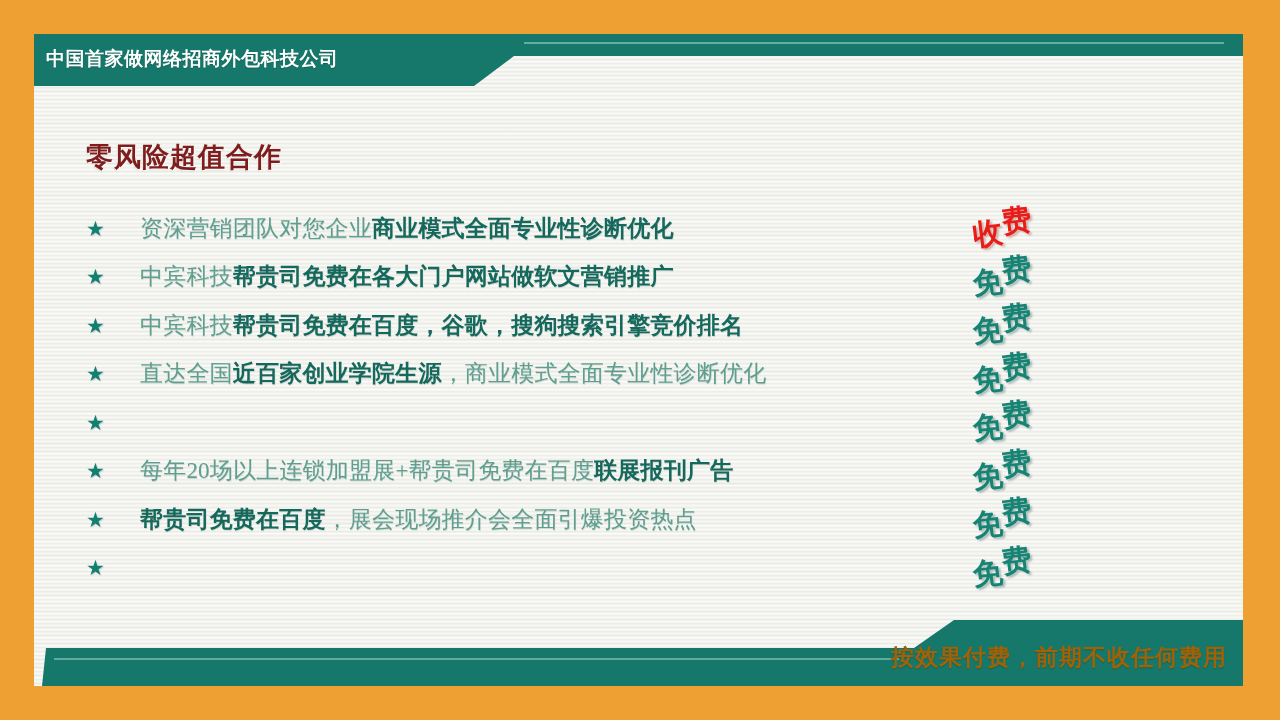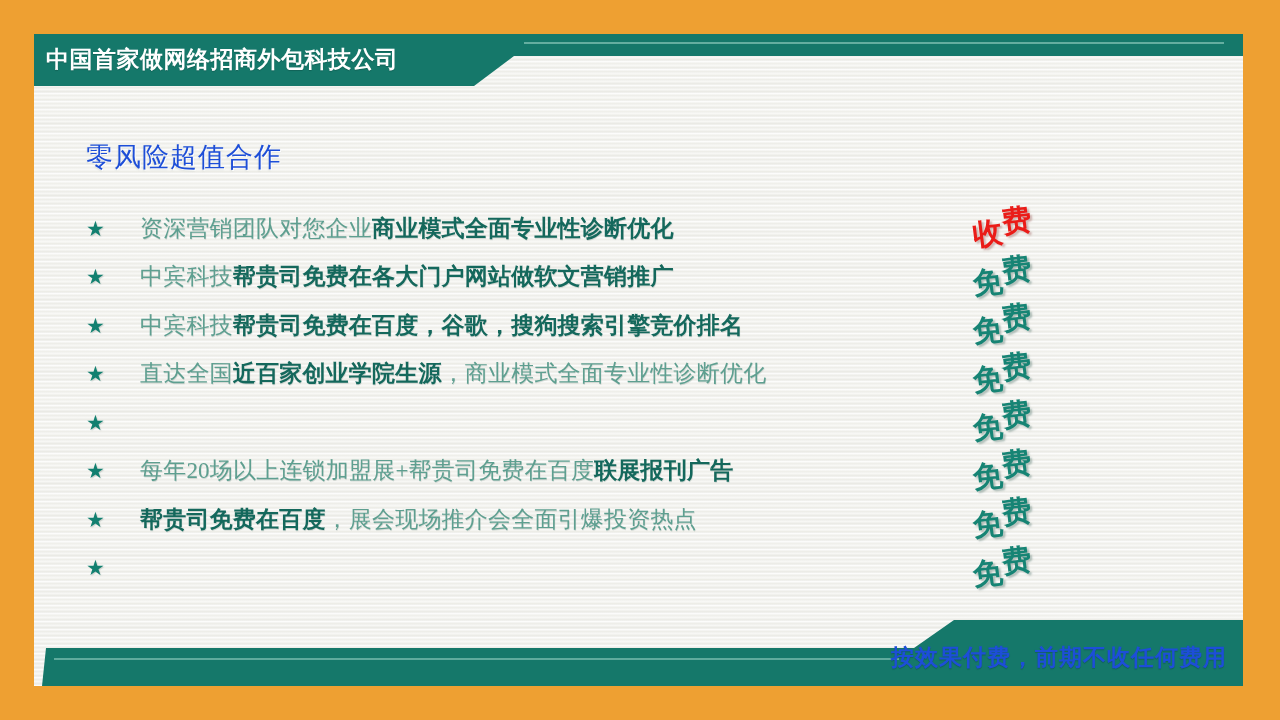--- a/index.html
+++ b/index.html
@@ -68,21 +68,21 @@
   #header-band svg { display: block; width: 100%; height: 100%; }
 
   #header-title {
     position: absolute;
     left: 12px;
     top: 4px;
     height: 42px;
     display: flex;
     align-items: center;
     color: #ffffff;
-    font-size: 23px;
+    font-size: 19px;
     font-weight: bold;
     letter-spacing: 0.5px;
     white-space: nowrap;
     text-shadow: 0 1px 1px rgba(0,0,0,0.18);
   }
 
   
   #footer-band {
     position: absolute;
     left: 0;
@@ -93,37 +93,37 @@
   }
   #footer-band svg { display: block; width: 100%; height: 100%; }
 
   #footer-text {
     position: absolute;
     right: 16px;
     bottom: 8px;
     height: 42px;
     display: flex;
     align-items: center;
-    color: #1d4ed8;
+    color: #a16207;
     font-size: 23px;
     font-weight: bold;
     letter-spacing: 1px;
     white-space: nowrap;
     text-shadow: 0 1px 1px rgba(0,0,0,0.18);
     text-align: right;
   }
 
   
   #section-title {
     position: absolute;
     left: 52px;
     top: 105px;
     font-size: 27px;
-    font-weight: normal;
-    color: #1d4ed8;
+    font-weight: bold;
+    color: #7f1d1d;
     letter-spacing: 1px;
     white-space: nowrap;
     text-shadow: 1px 1px 0 rgba(255,255,255,0.9),
                  0 1px 2px rgba(120,140,130,0.30);
   }
 
   
   #benefit-list {
     position: absolute;
     left: 52px;

